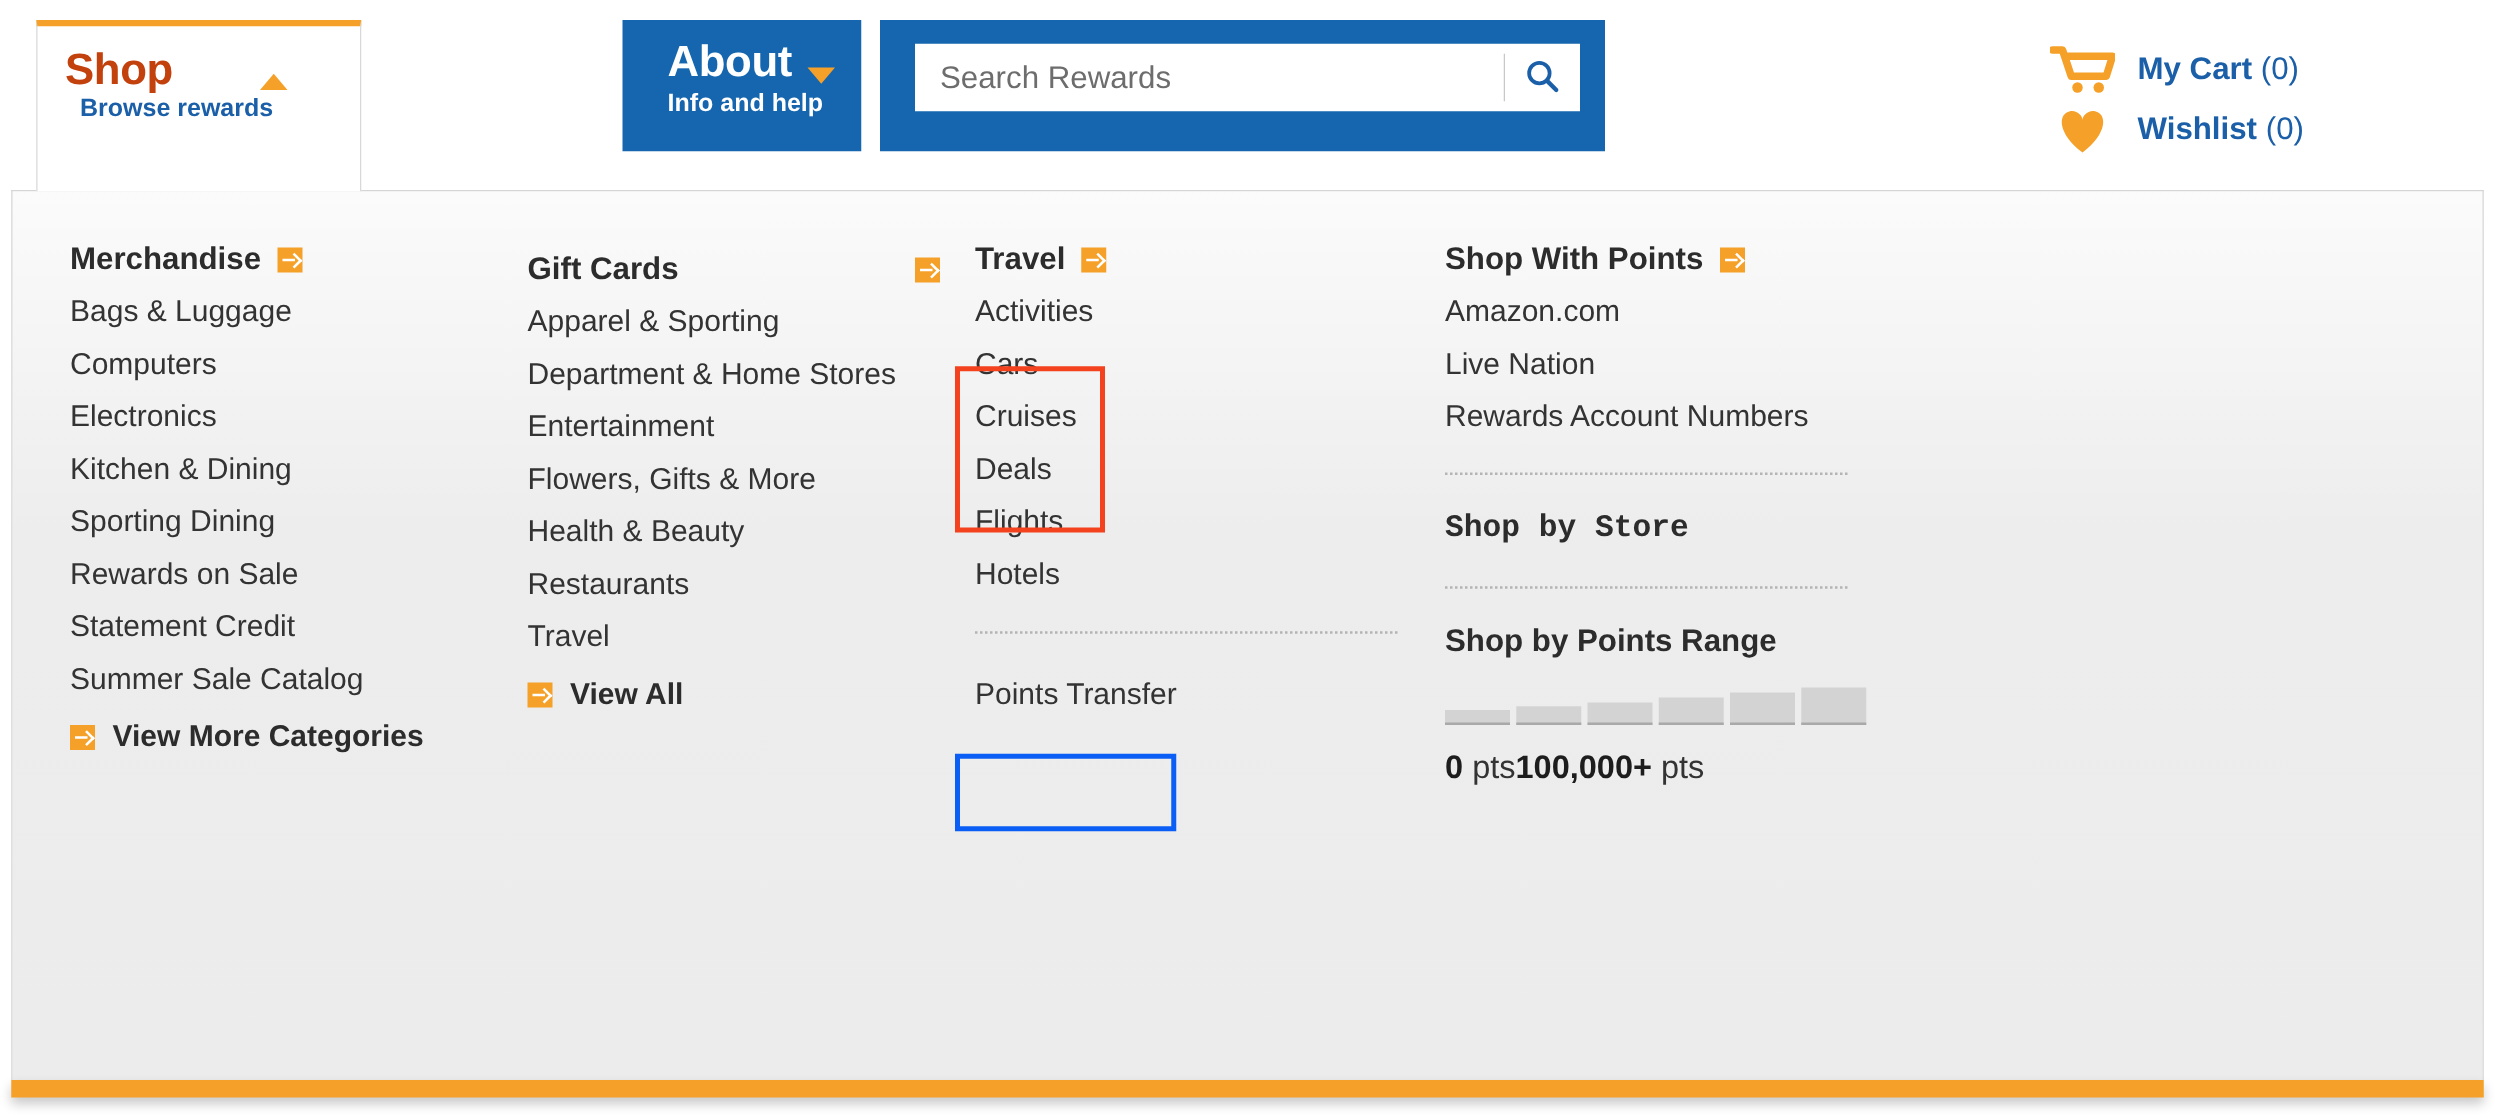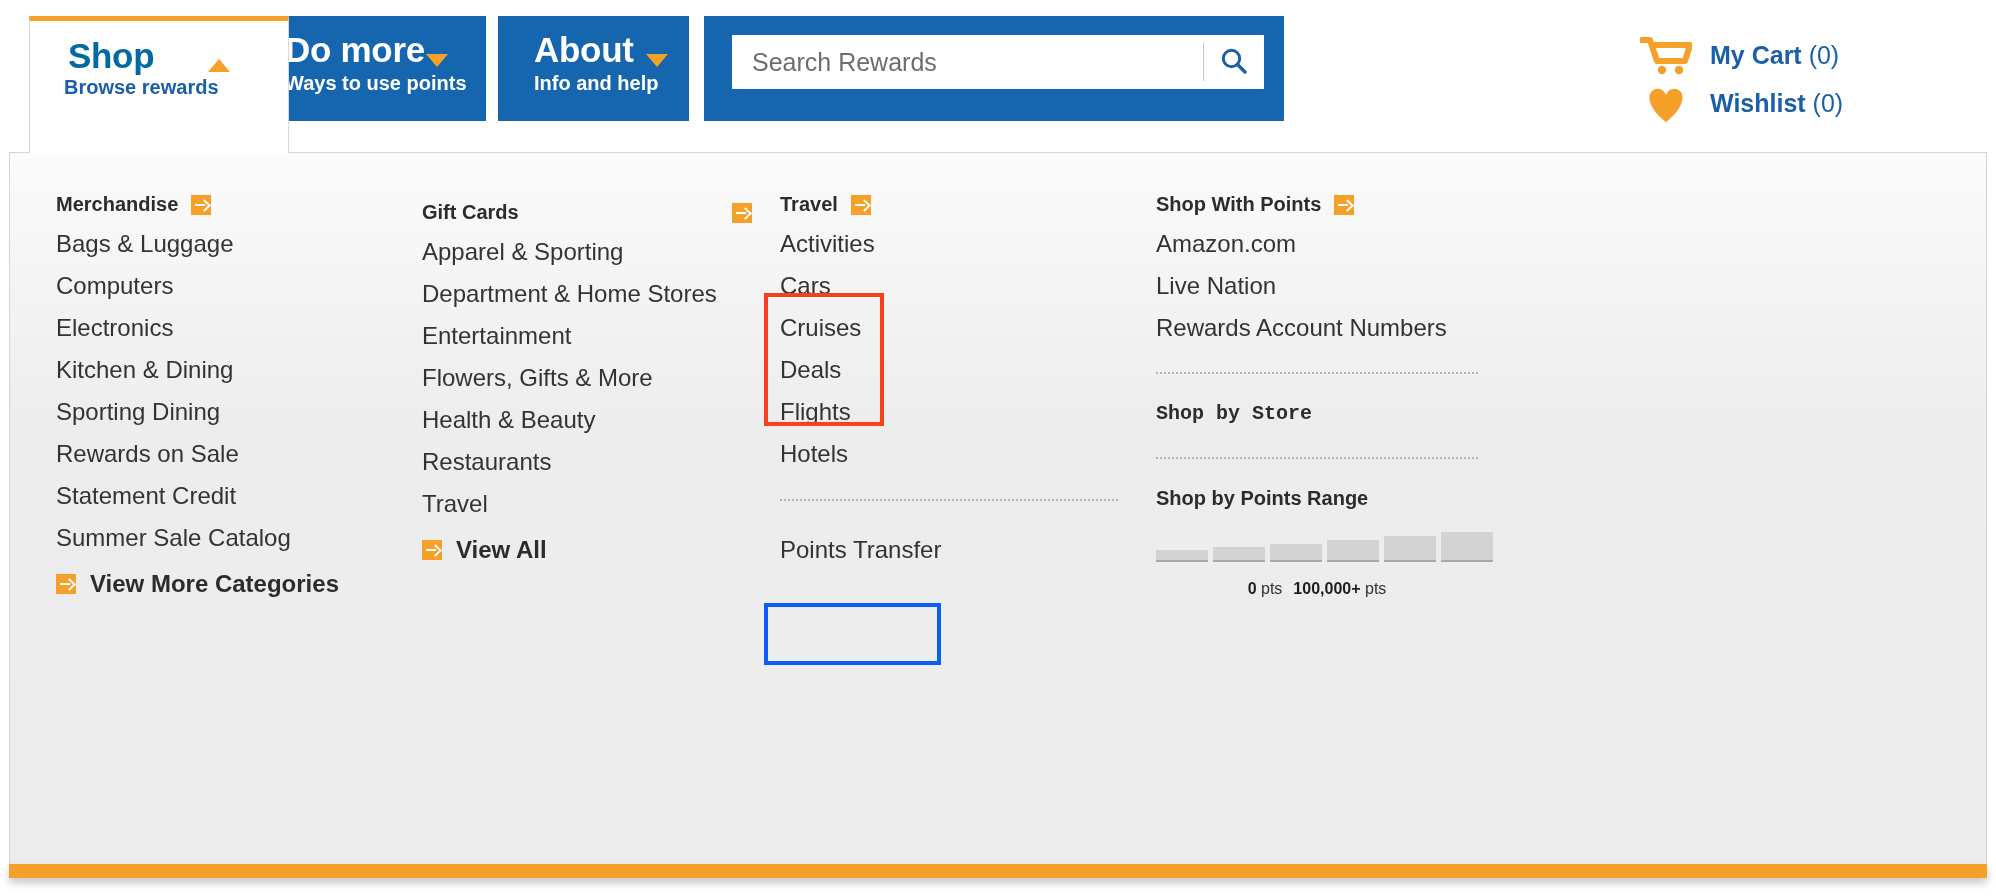--- a/index.html
+++ b/index.html
@@ -21,22 +21,22 @@
   .tab-shop {
     position: absolute; left: 29px; top: 16px;
     width: 260px; height: 137px;
     background: #ffffff;
     border-left: 1px solid #d8d8d8;
     border-right: 1px solid #d8d8d8;
     border-top: 5px solid #F5A028;
     z-index: 6;
   }
   .tab-shop .t1 {
-    position:absolute; left:38px; top:15px;
-    font-size: 35px; font-weight: bold; color:#0369a1; letter-spacing:-0.3px;
+    position:absolute; left:22px; top:15px;
+    font-size: 35px; font-weight: bold; color:#c2410c; letter-spacing:-0.3px;
   }
   .tab-shop .caret-up {
     position:absolute; left:178px; top:38px;
     width:0; height:0;
     border-left: 11px solid transparent;
     border-right: 11px solid transparent;
     border-bottom: 13px solid #F5A028;
   }
   .tab-shop .t2 {
     position:absolute; left:34px; top:55px;
@@ -113,21 +113,21 @@
     box-shadow: 0 5px 9px rgba(0,0,0,0.22);
   }
 
   .col { position:absolute; top:0; }
   #col-merch { left:46px;  width:330px; }
   #col-gift  { left:412px; width:330px; }
   #col-travel{ left:770px; width:360px; }
   #col-swp   { left:1146px;width:600px; }
 
   .col-head {
-    font-size:20px; font-weight:bold; color:#2c2c2c;
+    font-size:25px; font-weight:bold; color:#2c2c2c;
     display:flex; align-items:center; white-space:nowrap;
   }
   .arr-sq {
     display:inline-block; width:20px; height:20px; background:#F5A028;
     margin-left:13px; position:relative; flex:0 0 auto;
   }
   .arr-sq::before {
     content:""; position:absolute; left:4px; top:9px;
     width:10px; height:2px; background:#ffffff;
   }
@@ -161,43 +161,38 @@
   }
   .hl-blue {
     position:absolute; left:754px; top:450px; width:177px; height:62px;
     border:4px solid #0B5EF5; pointer-events:none; z-index:30;
   }
 
   
   .range-bars { display:flex; align-items:flex-end; gap:5px; margin-top:22px; }
   .range-bars .seg { width:52px; background:#d3d3d3; border-bottom:2px solid #a9a9a9; }
   .range-labels {
-    display:flex; justify-content:center; width:322px; margin-top:18px;
-    font-size:16px; color:#333;gap:11px;
+    display:flex; justify-content:flex-start; width:322px; margin-top:18px;
+    font-size:26px; color:#333;
   }
   .range-labels b { font-weight:bold; color:#1d1d1d; }
 </style>
 </head>
 <body>
 
 <div class="page">
 
   <div class="header">
 
     <div class="tab-shop">
       <div class="t1">Shop</div>
       <div class="caret-up"></div>
       <div class="t2">Browse rewards</div>
     </div>
 
-    <div class="tab-blue" id="tab-domore">
-      <div class="t1">Do more</div>
-      <div class="caret-down"></div>
-      <div class="t2">Ways to use points</div>
-    </div>
 
     <div class="tab-blue" id="tab-about">
       <div class="t1">About</div>
       <div class="caret-down"></div>
       <div class="t2">Info and help</div>
     </div>
 
     <div class="search-wrap">
       <div class="search-box">
         <input class="search-input" type="text" placeholder="Search Rewards" style="">

